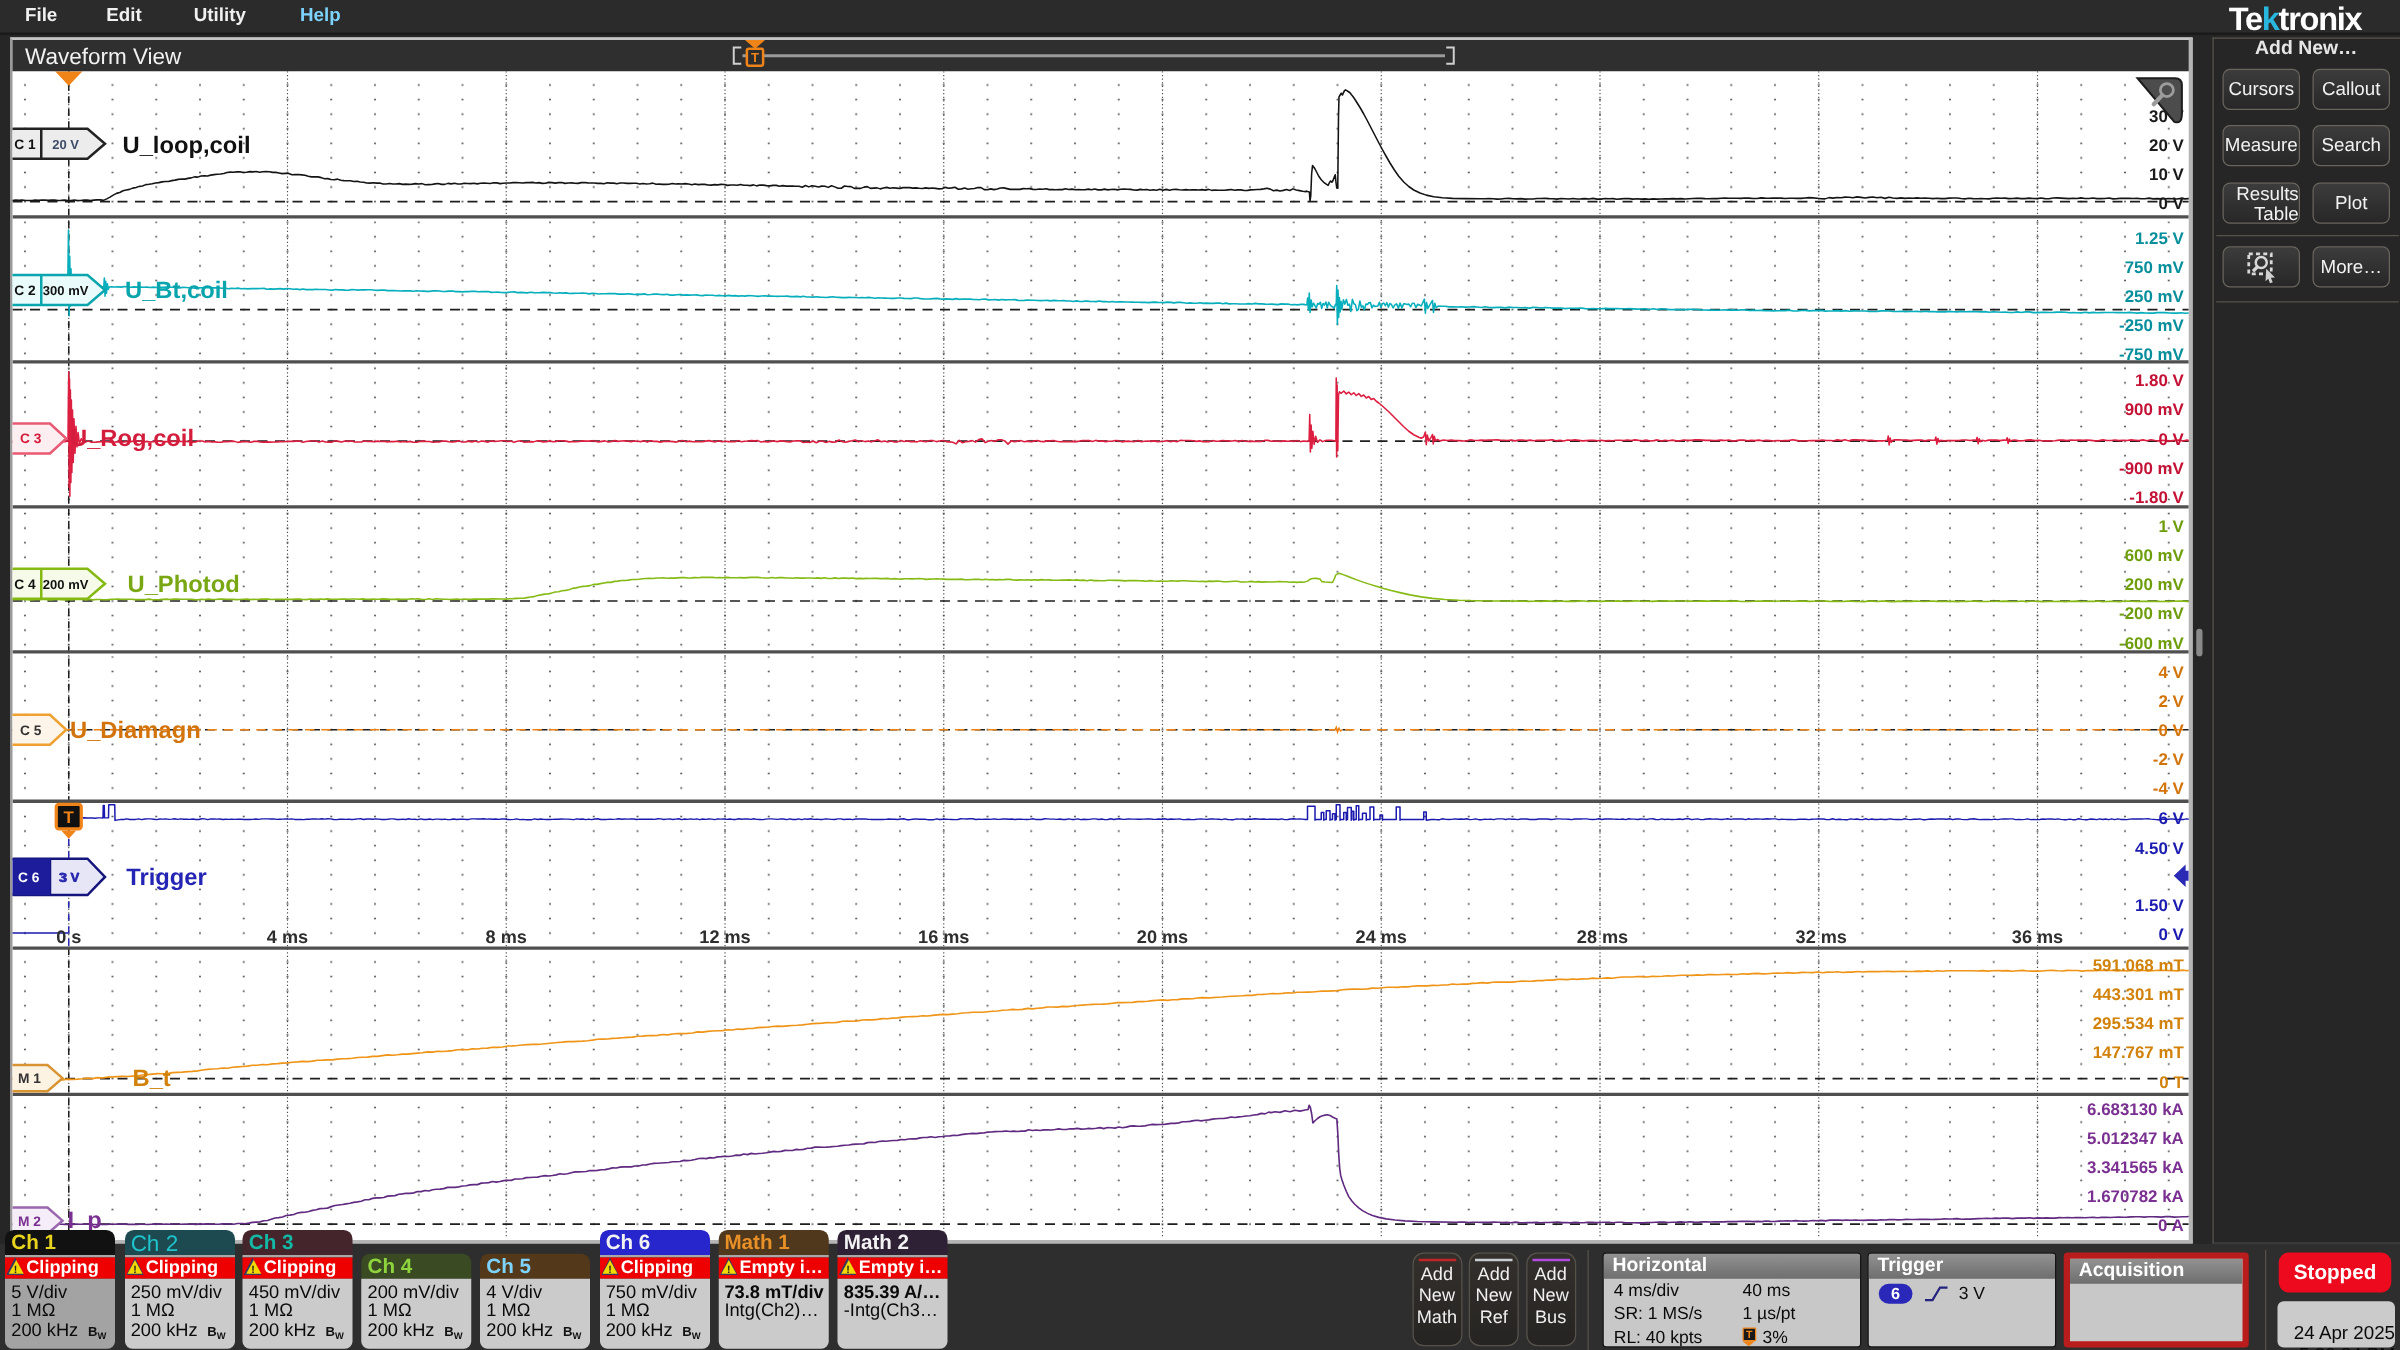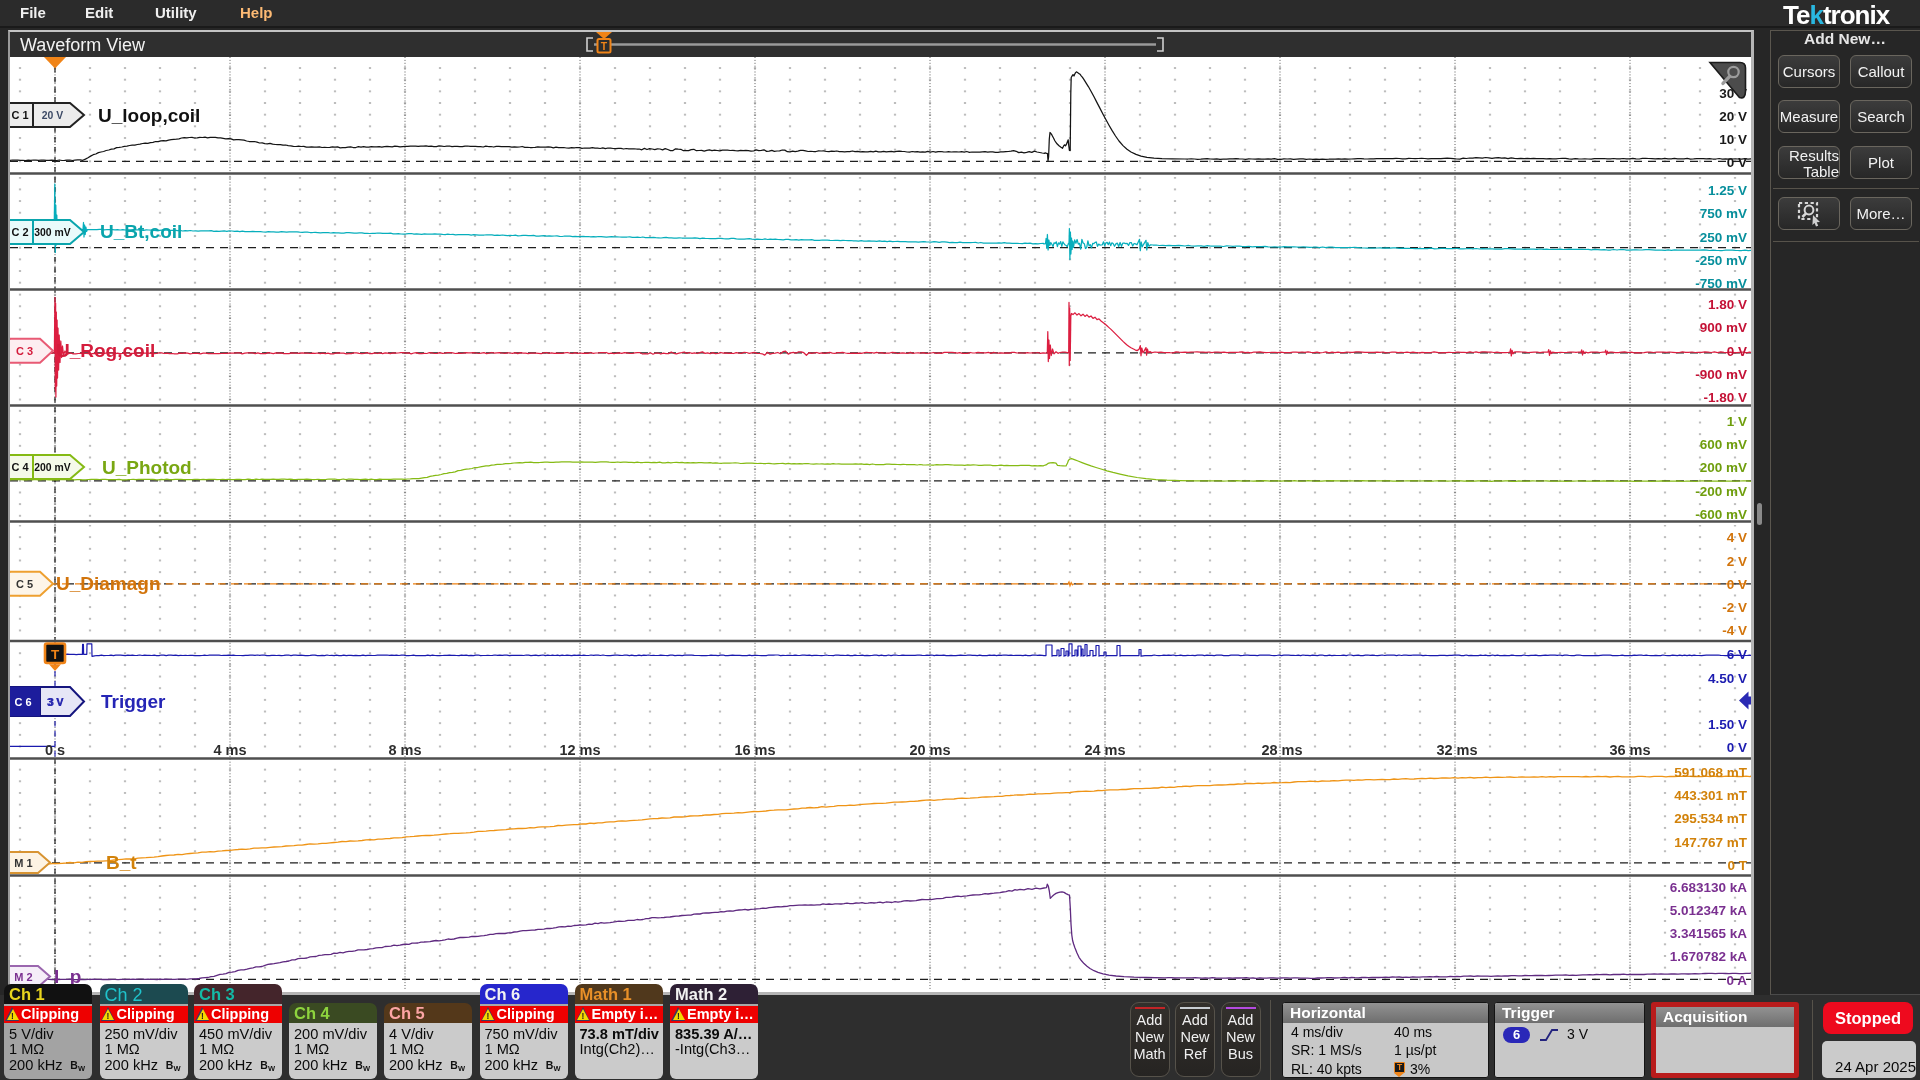--- a/index.html
+++ b/index.html
@@ -3,21 +3,21 @@
 <style>
 *{margin:0;padding:0;font-family:"Liberation Sans",sans-serif}
 html,body{width:1920px;height:1080px;overflow:hidden;background:#262626}
 </style></head>
 <body>
 
 <div style="position:absolute;left:0;top:0;width:1920px;height:28px;background:#2b2b2b;border-bottom:2px solid #1a1a1a;box-sizing:border-box">
   <span style="position:absolute;left:20px;top:4px;font-size:15px;font-weight:bold;color:#f0f0f0">File</span>
   <span style="position:absolute;left:85px;top:4px;font-size:15px;font-weight:bold;color:#f0f0f0">Edit</span>
   <span style="position:absolute;left:155px;top:4px;font-size:15px;font-weight:bold;color:#f0f0f0">Utility</span>
-  <span style="position:absolute;left:240px;top:4px;font-size:15px;font-weight:bold;color:#fdba74">Help</span>
+  <span style="position:absolute;left:240px;top:4px;font-size:15px;font-weight:bold;color:#7dd3fc">Help</span>
   <span style="position:absolute;left:1783px;top:0px;font-size:26px;font-weight:bold;color:#fff;letter-spacing:-1px">Te<span style="color:#29b7e0">k</span>tronix</span>
 </div>
 
 <div style="position:absolute;left:8px;top:29.5px;width:1746px;height:965.5px;box-sizing:border-box;background:#fff;border-top:2.5px solid #c4c4c4;border-left:2px solid #9a9a9a;border-right:3px solid #b5b5b5;border-bottom:3px solid #b5b5b5">
   <div style="position:relative;width:100%;height:25px;background:#2f2f2f">
 <span style="position:absolute;left:10px;top:3.5px;font-size:18px;color:#f2f2f2">Waveform View</span>
 <svg style="position:absolute;left:0;top:0" width="1741" height="25" viewBox="0 0 1741 25">
         <path d="M583,6 L577,6 L577,19 L583,19" fill="none" stroke="#cfcfcf" stroke-width="1.6"></path>
         <path d="M1147,6 L1153,6 L1153,19 L1147,19" fill="none" stroke="#cfcfcf" stroke-width="1.6"></path>
         <line x1="584" y1="12.5" x2="1146" y2="12.5" stroke="#9a9a9a" stroke-width="2.4"></line>
@@ -242,21 +242,21 @@
     <div style="height:15.8px">200 kHz</div>
     <span style="position:absolute;right:7px;bottom:6px;font-weight:bold;font-size:10.5px;color:#111">B<span style="font-size:7.5px;vertical-align:-2px">W</span></span>
   </div>
 <div style="position:absolute;left:289px;top:1003px;width:88px;height:19.5px;background:#3a4a22;border-radius:7px 7px 0 0;color:#8ed43e;font-size:16.5px;font-weight:bold;padding:1px 0 0 5px;box-sizing:border-box;white-space:nowrap;overflow:hidden">Ch 4</div>
 <div style="position:absolute;left:289px;top:1022.5px;width:88px;height:56.5px;background:#cbcbcb;border-radius:0 0 6px 6px;color:#0a0a0a;font-size:14.6px;padding:3px 0 0 5px;box-sizing:border-box;white-space:nowrap;overflow:hidden">
     <div style="height:15.8px;font-weight:normal">200 mV/div</div>
     <div style="height:15.8px">1 MΩ</div>
     <div style="height:15.8px">200 kHz</div>
     <span style="position:absolute;right:7px;bottom:6px;font-weight:bold;font-size:10.5px;color:#111">B<span style="font-size:7.5px;vertical-align:-2px">W</span></span>
   </div>
-<div style="position:absolute;left:384px;top:1003px;width:88px;height:19.5px;background:#54381a;border-radius:7px 7px 0 0;color:#fca5a5;font-size:16.5px;font-weight:bold;padding:1px 0 0 5px;box-sizing:border-box;white-space:nowrap;overflow:hidden">Ch 5</div>
+<div style="position:absolute;left:384px;top:1003px;width:88px;height:19.5px;background:#54381a;border-radius:7px 7px 0 0;color:#7dd3fc;font-size:16.5px;font-weight:bold;padding:1px 0 0 5px;box-sizing:border-box;white-space:nowrap;overflow:hidden">Ch 5</div>
 <div style="position:absolute;left:384px;top:1022.5px;width:88px;height:56.5px;background:#cbcbcb;border-radius:0 0 6px 6px;color:#0a0a0a;font-size:14.6px;padding:3px 0 0 5px;box-sizing:border-box;white-space:nowrap;overflow:hidden">
     <div style="height:15.8px;font-weight:normal">4 V/div</div>
     <div style="height:15.8px">1 MΩ</div>
     <div style="height:15.8px">200 kHz</div>
     <span style="position:absolute;right:7px;bottom:6px;font-weight:bold;font-size:10.5px;color:#111">B<span style="font-size:7.5px;vertical-align:-2px">W</span></span>
   </div>
 <div style="position:absolute;left:479.5px;top:984px;width:88px;height:19.5px;background:#2626cc;border-radius:7px 7px 0 0;color:#f2f2f2;font-size:16.5px;font-weight:bold;padding:1px 0 0 5px;box-sizing:border-box;white-space:nowrap;overflow:hidden">Ch 6</div>
 <div style="position:absolute;left:479.5px;top:1003.5px;width:88px;height:2.5px;background:#a8a8a8"></div>
 <div style="position:absolute;left:479.5px;top:1006px;width:88px;height:16.5px;background:#ee0000;color:#fff;font-size:14.5px;font-weight:bold;white-space:nowrap;overflow:hidden;line-height:16px"><span style="position:relative;display:inline-block;width:15px;height:13px;margin:1px 1px 0 1px;vertical-align:-2px"><span style="position:absolute;left:0;top:-1px;width:0;height:0;border-left:7.5px solid transparent;border-right:7.5px solid transparent;border-bottom:14px solid #3a3a5e"></span><span style="position:absolute;left:1.5px;top:1px;width:0;height:0;border-left:6px solid transparent;border-right:6px solid transparent;border-bottom:11px solid #f5d800"></span><span style="position:absolute;left:6px;top:3px;font-size:8.5px;font-weight:bold;color:#222;line-height:10px">!</span></span>Clipping</div>
 <div style="position:absolute;left:479.5px;top:1022.5px;width:88px;height:56.5px;background:#cbcbcb;border-radius:0 0 6px 6px;color:#0a0a0a;font-size:14.6px;padding:3px 0 0 5px;box-sizing:border-box;white-space:nowrap;overflow:hidden">

